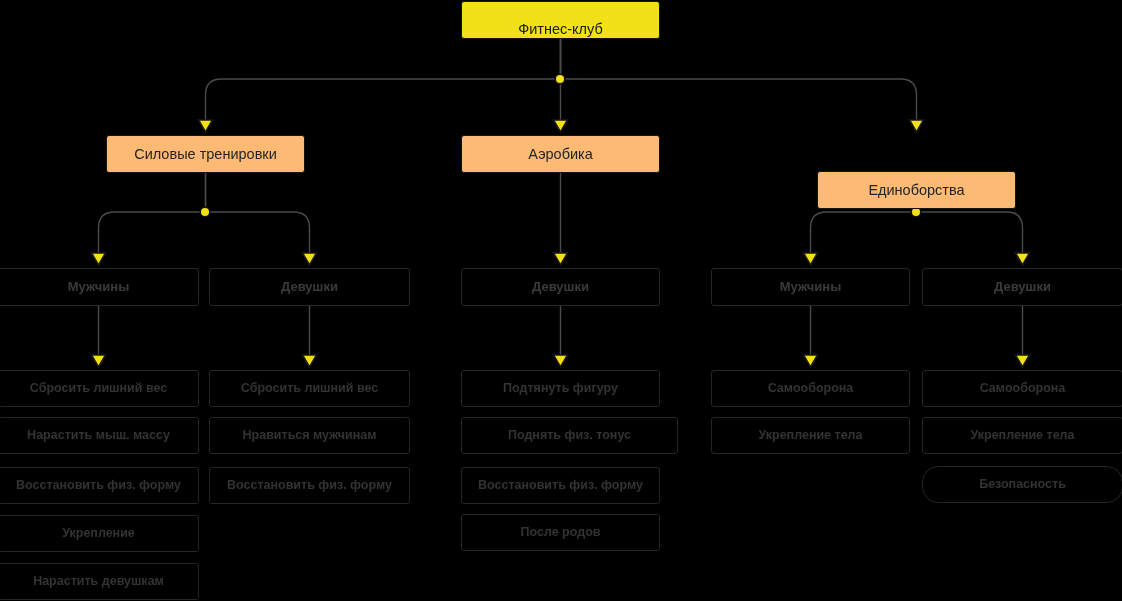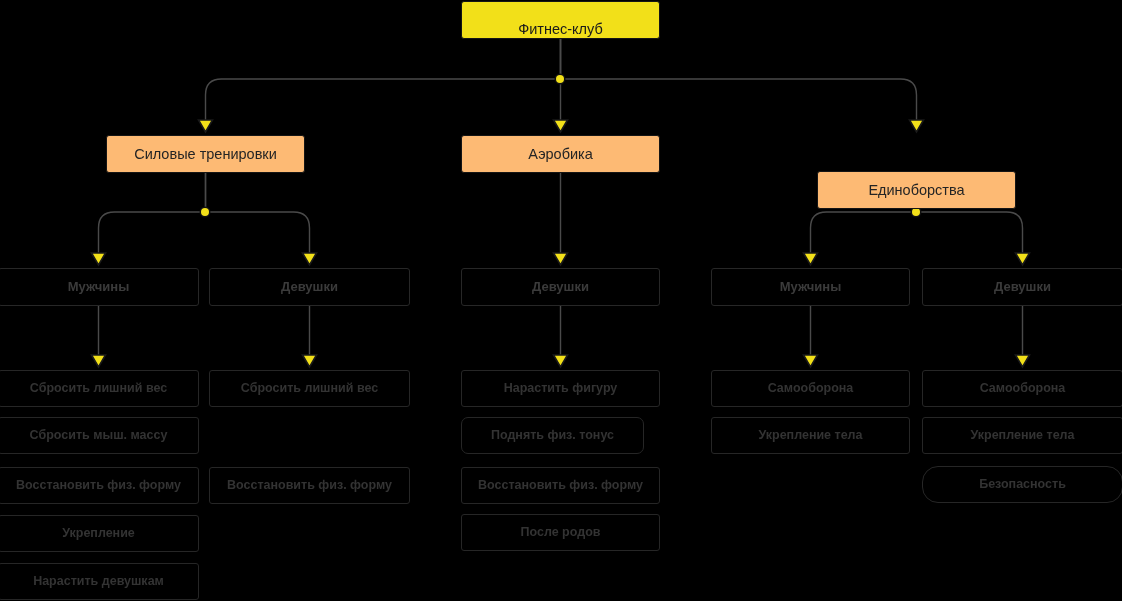--- a/index.html
+++ b/index.html
@@ -135,41 +135,44 @@
     <div class="node lvl3" style="left: 711px; top: 268px; width: 199px; height: 38px;">
       <span class="node-label">Мужчины</span>
     </div>
     <div class="node lvl3" style="left: 922px; top: 268px; width: 201px; height: 38px;">
       <span class="node-label">Девушки</span>
     </div>
     <div class="node leaf" style="left: -2px; top: 370px; width: 201px; height: 37px;">
       <span class="node-label">Сбросить лишний вес</span>
     </div>
     <div class="node leaf" style="left: -2px; top: 417px; width: 201px; height: 37px;">
-      <span class="node-label">Сбросить мыш. массу</span>
+      <span class="node-label">Нарастить мыш. массу</span>
     </div>
     <div class="node leaf" style="left: -2px; top: 467px; width: 201px; height: 37px;">
       <span class="node-label">Восстановить физ. форму</span>
     </div>
     <div class="node leaf" style="left: -2px; top: 515px; width: 201px; height: 37px;">
       <span class="node-label">Укрепление</span>
     </div>
     <div class="node leaf" style="left: -2px; top: 563px; width: 201px; height: 37px;">
       <span class="node-label">Нарастить девушкам</span>
     </div>
     <div class="node leaf" style="left: 209px; top: 370px; width: 201px; height: 37px;">
       <span class="node-label">Сбросить лишний вес</span>
     </div>
+    <div class="node leaf" style="left: 209px; top: 417px; width: 201px; height: 37px;">
+      <span class="node-label">Нравиться мужчинам</span>
+    </div>
     <div class="node leaf" style="left: 209px; top: 467px; width: 201px; height: 37px;">
       <span class="node-label">Восстановить физ. форму</span>
     </div>
     <div class="node leaf" style="left: 461px; top: 370px; width: 199px; height: 37px;">
-      <span class="node-label">Нарастить фигуру</span>
+      <span class="node-label">Подтянуть фигуру</span>
     </div>
-    <div class="node leaf" style="left: 461px; top: 417px; width: 183px; height: 37px; border-radius: 7px;">
+    <div class="node leaf" style="left: 461px; top: 417px; width: 217px; height: 37px;">
       <span class="node-label">Поднять физ. тонус</span>
     </div>
     <div class="node leaf" style="left: 461px; top: 467px; width: 199px; height: 37px;">
       <span class="node-label">Восстановить физ. форму</span>
     </div>
     <div class="node leaf" style="left: 461px; top: 514px; width: 199px; height: 37px;">
       <span class="node-label">После родов</span>
     </div>
     <div class="node leaf" style="left: 711px; top: 370px; width: 199px; height: 37px;">
       <span class="node-label">Самооборона</span>

